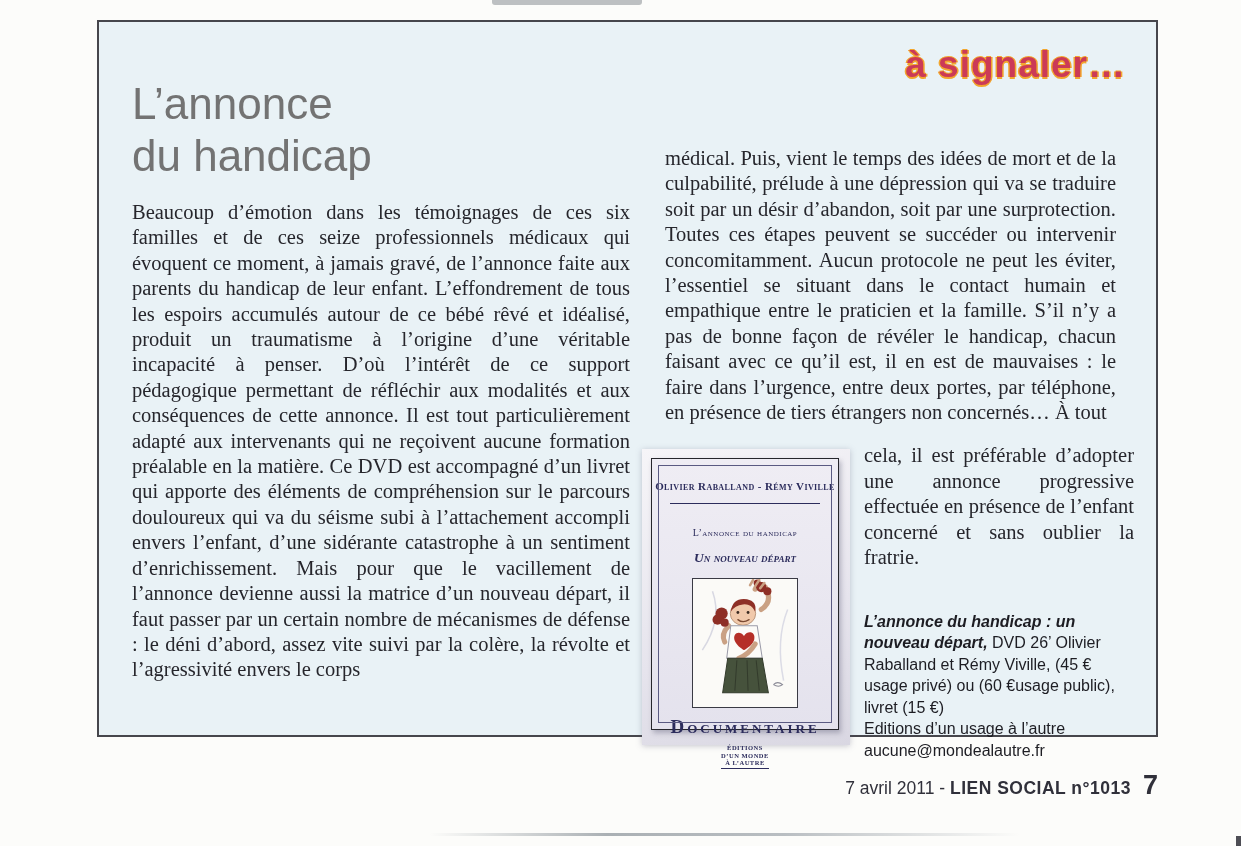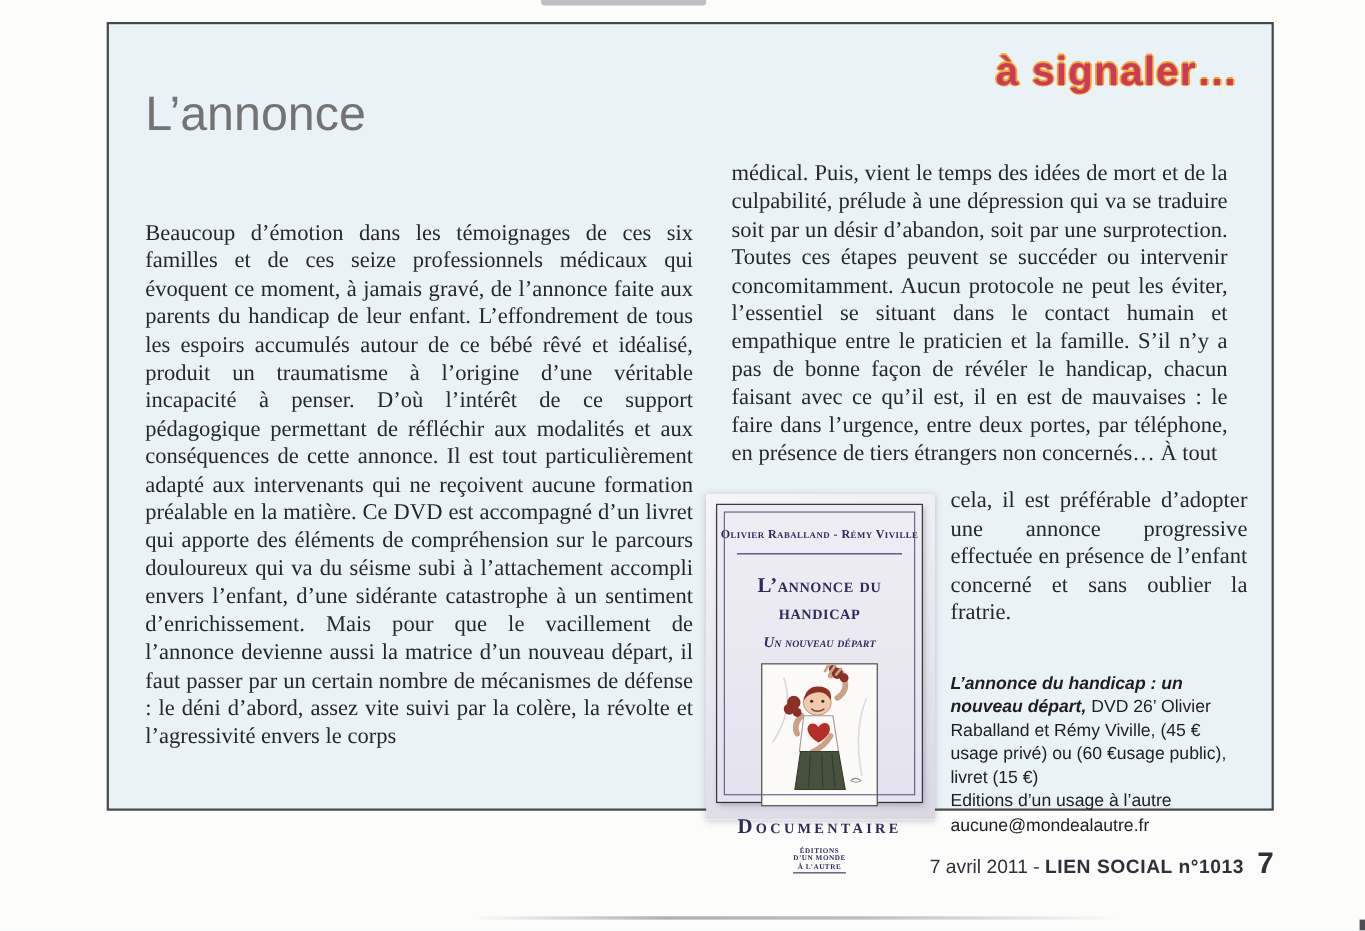--- a/index.html
+++ b/index.html
@@ -50,21 +50,21 @@
     font-family:"Liberation Serif", serif;
     text-align:center;
   }
   .cover-frame { position:absolute; inset:6px; border:1px solid #5a5a82; pointer-events:none; }
   .cover-authors {
     margin-top:15px; font-variant:small-caps; font-weight:bold;
     font-size:11px; letter-spacing:.4px;
   }
   .cover-rule { width:150px; margin:3px auto 4px; border-top:1px solid #2c2c5c; }
   .cover-title {
-    font-variant:small-caps; font-weight:bold; font-size:19px; letter-spacing:.5px;margin-top:16px;
+    font-variant:small-caps; font-weight:normal; font-size:10px; letter-spacing:.5px;margin-top:16px;
   }
   .cover-subtitle {
     font-variant:small-caps; font-weight:bold; font-style:italic; font-size:13.5px;
   }
   .cover-illus {
     width:104px; height:128px; margin:7px auto 6px;
     background:#fbfaf7; border:1px solid #3a3a44;
   }
   .cover-illus svg { display:block; width:100%; height:100%; }
   .cover-genre {
@@ -103,20 +103,21 @@
 <body>
 
 <div class="page">
 
   <div class="content-box">
 
     <div class="signaler">à signaler…</div>
 
     <div class="article-title">
       <div>L’annonce</div>
+      <div>du handicap</div>
     </div>
 
     <div class="col-left body-text" lang="fr">
       <span>Beaucoup d’émotion dans les témoignages de ces six familles et de ces seize professionnels médicaux qui évoquent ce moment, à jamais gravé, de l’annonce faite aux parents du handicap de leur enfant. L’effondrement de tous les espoirs accumulés autour de ce bébé rêvé et idéalisé, produit un traumatisme à l’origine d’une véritable incapacité à penser. D’où l’intérêt de ce support pédagogique permettant de réfléchir aux modalités et aux conséquences de cette annonce. Il est tout particulièrement adapté aux intervenants qui ne reçoivent aucune formation préalable en la matière. Ce DVD est accompagné d’un livret qui apporte des éléments de compréhension sur le parcours douloureux qui va du séisme subi à l’attachement accompli envers l’enfant, d’une sidérante catastrophe à un sentiment d’enrichissement. Mais pour que le vacillement de l’annonce devienne aussi la matrice d’un nouveau départ, il faut passer par un certain nombre de mécanismes de défense : le déni d’abord, assez vite suivi par la colère, la révolte et l’agressivité envers le corps</span>
     </div>
 
     <div class="col-right body-text" lang="fr">
       <p>médical. Puis, vient le temps des idées de mort et de la culpabilité, prélude à une dépression qui va se traduire soit par un désir d’abandon, soit par une surprotection. Toutes ces étapes peuvent se succéder ou intervenir concomitamment. Aucun protocole ne peut les éviter, l’essentiel se situant dans le contact humain et empathique entre le praticien et la famille. S’il n’y a pas de bonne façon de révéler le handicap, chacun faisant avec ce qu’il est, il en est de mauvaises : le faire dans l’urgence, entre deux portes, par téléphone, en présence de tiers étrangers non concernés… À tout</p>
 
       <div>

